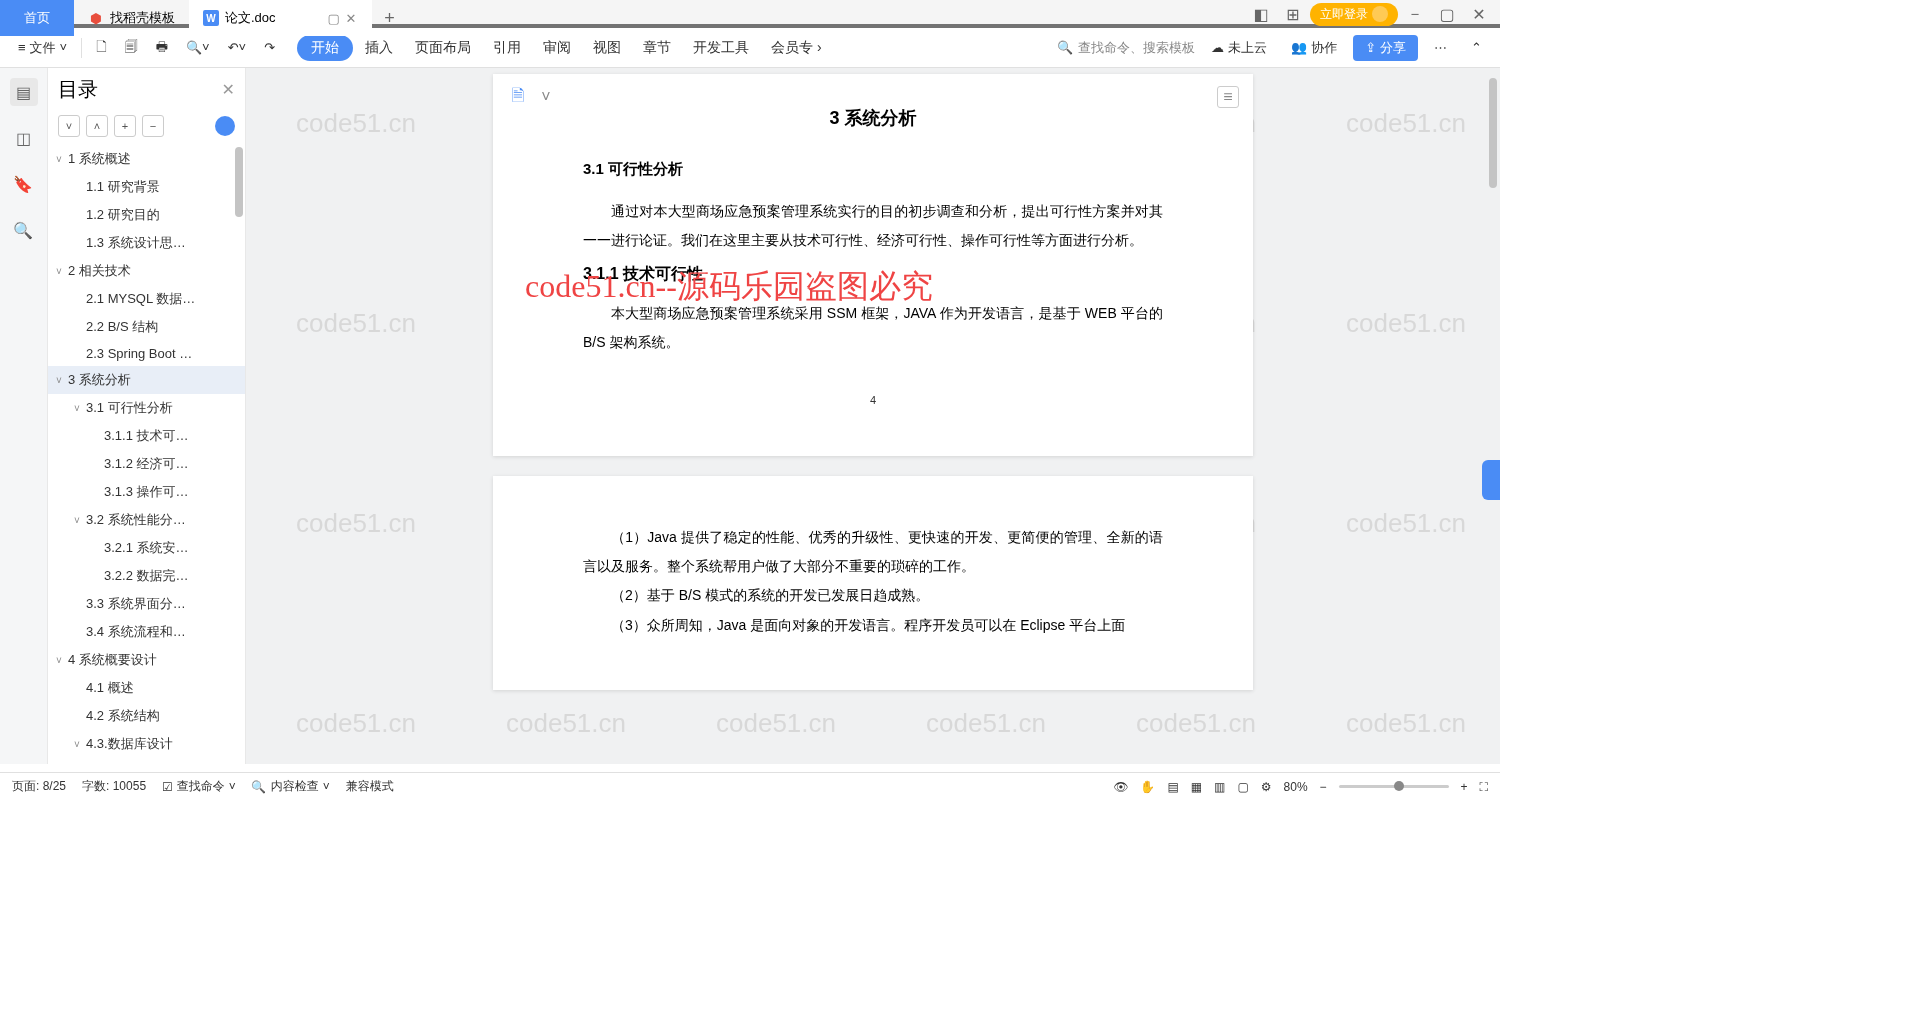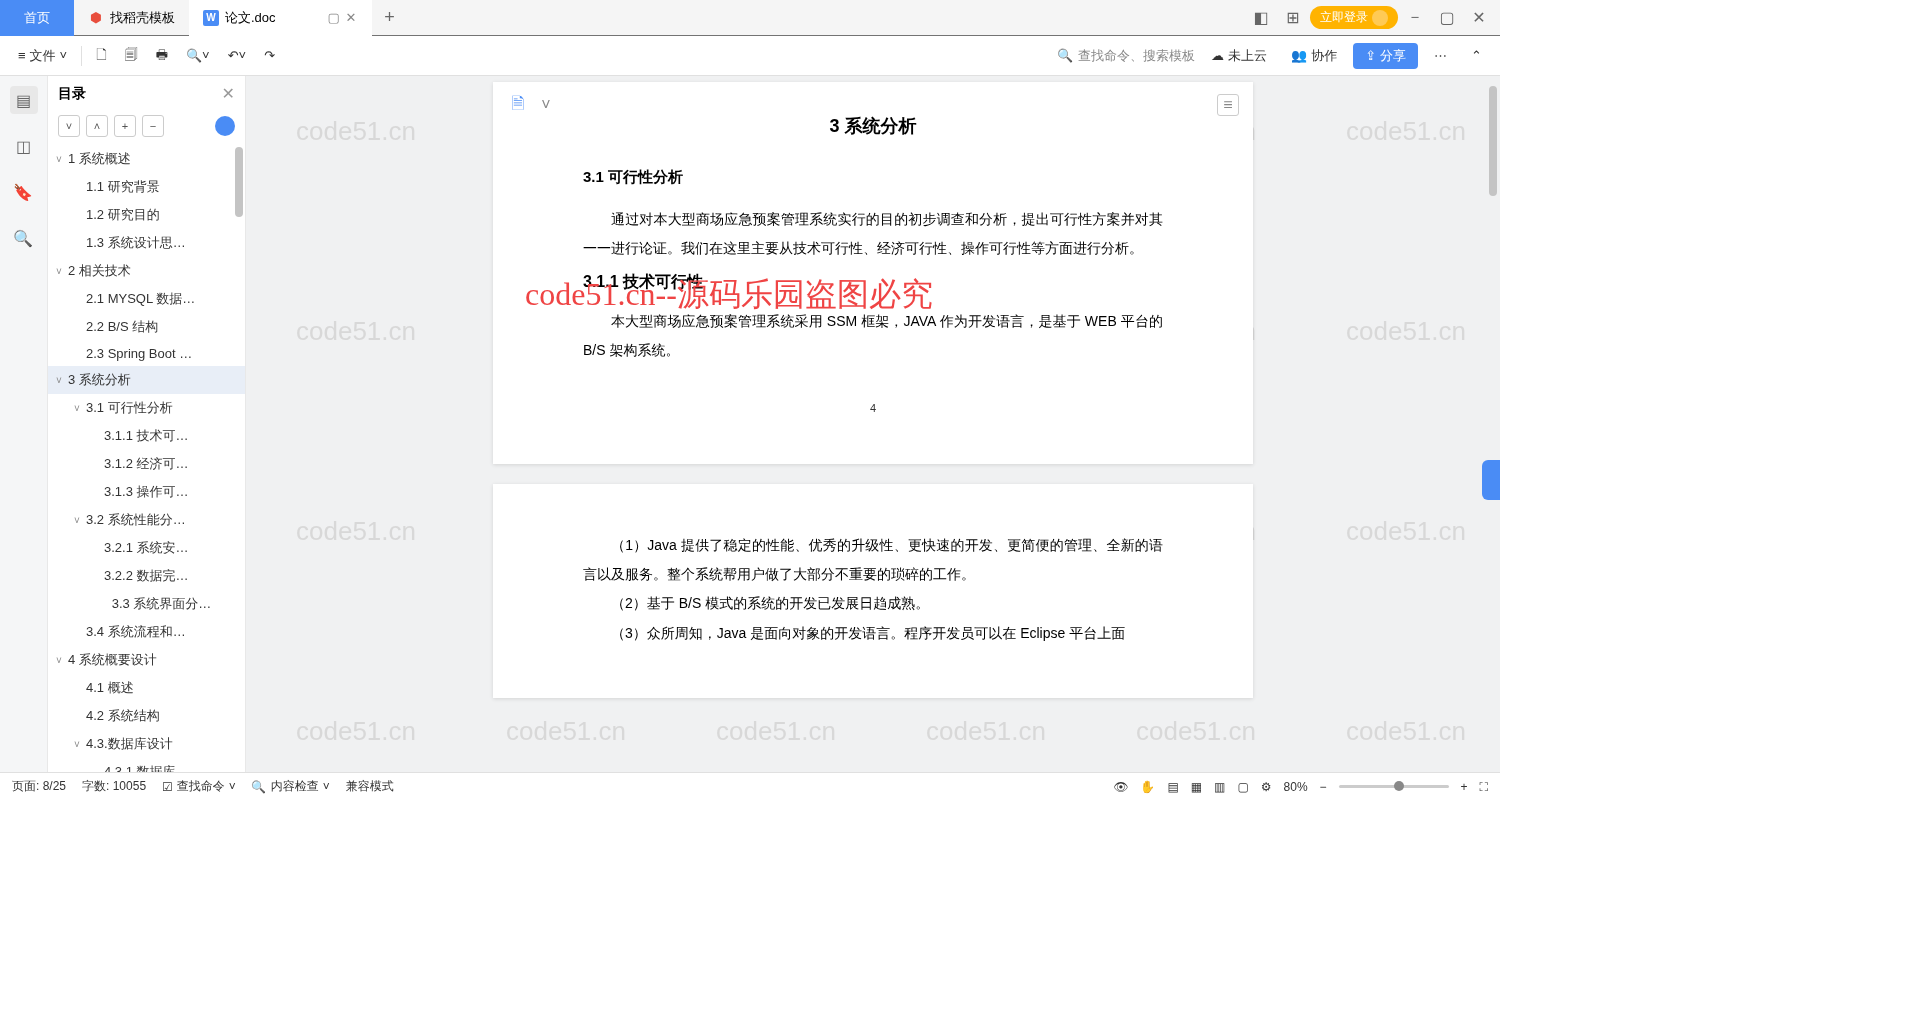--- a/index.html
+++ b/index.html
@@ -1,17 +1,17 @@
 <!DOCTYPE html>
 <html><head>
 <meta charset="utf-8">
 <style>
 * { margin:0; padding:0; box-sizing:border-box; font-family:"Microsoft YaHei","PingFang SC",sans-serif; }
 body { width:1500px; height:800px; background:#fff; overflow:hidden; position:relative; }
-.titlebar { height:36px; background:#f5f5f5; display:flex; align-items:center; border-bottom:1px solid #737373; }
+.titlebar { height:28px; background:#f5f5f5; display:flex; align-items:flex-start; border-bottom:4px solid #737373; }
 .tab { height:36px; display:flex; align-items:center; padding:0 14px; gap:6px; font-size:13px; cursor:pointer; position:relative; }
 .tab.home { background:#4a8cf5; color:#fff; padding:0 24px; }
 .tab.active { background:#fff; }
 .tab-icon { width:16px; height:16px; display:inline-flex; align-items:center; justify-content:center; }
 .tab-close { width:12px; color:#888; }
 .tab-add { width:36px; justify-content:center; color:#666; font-size:18px; }
 .win-controls { margin-left:auto; display:flex; align-items:center; gap:2px; padding-right:6px; }
 .win-btn { width:30px; height:28px; display:flex; align-items:center; justify-content:center; color:#666; cursor:pointer; }
 .login-btn { background:#ffb300; color:#fff; border-radius:14px; padding:3px 10px; font-size:12px; display:flex; align-items:center; gap:4px; }
 .toolbar { height:40px; display:flex; align-items:center; padding:0 10px; gap:2px; border-bottom:1px solid #e0e0e0; }
@@ -22,21 +22,21 @@
 .menu-item.active { background:#4a8cf5; color:#fff; border-radius:14px; padding:4px 14px; }
 .tb-right { margin-left:auto; display:flex; align-items:center; gap:8px; }
 .search-box { display:flex; align-items:center; gap:4px; color:#888; font-size:13px; }
 .share-btn { background:#4a8cf5; color:#fff; border-radius:4px; padding:4px 12px; font-size:13px; display:flex; align-items:center; gap:4px; }
 .main { display:flex; height:calc(100% - 76px - 28px); }
 .leftbar { width:48px; background:#f5f6f7; border-right:1px solid #e8e8e8; display:flex; flex-direction:column; align-items:center; padding-top:10px; gap:18px; }
 .leftbar-btn { width:28px; height:28px; display:flex; align-items:center; justify-content:center; color:#666; cursor:pointer; border-radius:4px; }
 .leftbar-btn.active { background:#e8e8e8; }
 .outline-panel { width:198px; background:#fff; border-right:1px solid #e8e8e8; display:flex; flex-direction:column; }
 .outline-header { display:flex; align-items:center; padding:8px 10px; }
-.outline-title { font-size:14px; font-weight:bold; }
+.outline-title { font-size:20px; font-weight:normal; }
 .outline-close { margin-left:auto; color:#999; cursor:pointer; }
 .outline-tools { display:flex; align-items:center; gap:6px; padding:4px 10px 8px; }
 .ot-btn { width:22px; height:22px; border:1px solid #ccc; border-radius:3px; display:flex; align-items:center; justify-content:center; font-size:11px; color:#555; cursor:pointer; }
 .ot-badge { margin-left:auto; width:20px; height:20px; background:#4a8cf5; border-radius:50%; }
 .outline-list { flex:1; overflow-y:auto; font-size:13px; color:#333; position:relative; }
 .outline-item { padding:5px 8px; cursor:pointer; white-space:nowrap; overflow:hidden; text-overflow:ellipsis; display:flex; align-items:center; }
 .outline-item.selected { background:#e8eef7; }
 .outline-item .chev { width:12px; display:inline-block; color:#888; font-size:10px; }
 .doc-area { flex:1; background:#f0f1f2; overflow-y:auto; position:relative; display:flex; flex-direction:column; align-items:center; padding-top:6px; }
 .page { width:760px; background:#fff; box-shadow:0 1px 4px rgba(0,0,0,.12); margin-bottom:20px; padding:28px 90px 50px; position:relative; font-family:"SimSun","宋体",serif; color:#000; }
@@ -93,20 +93,31 @@
 
 <div class="toolbar">
   <div class="tb-btn">≡ <span>文件</span> ˅</div>
   <div class="tb-sep"></div>
   <div class="tb-btn">🗋</div>
   <div class="tb-btn">🗐</div>
   <div class="tb-btn">🖶</div>
   <div class="tb-btn">🔍˅</div>
   <div class="tb-btn">↶˅</div>
   <div class="tb-btn">↷</div>
+  <div class="menubar">
+    <div class="menu-item active">开始</div>
+    <div class="menu-item">插入</div>
+    <div class="menu-item">页面布局</div>
+    <div class="menu-item">引用</div>
+    <div class="menu-item">审阅</div>
+    <div class="menu-item">视图</div>
+    <div class="menu-item">章节</div>
+    <div class="menu-item">开发工具</div>
+    <div class="menu-item"><span>会员专</span> ›</div>
+  </div>
   <div class="tb-right">
     <div class="search-box">🔍 <span>查找命令、搜索模板</span></div>
     <div class="tb-btn">☁ <span>未上云</span></div>
     <div class="tb-btn">👥 <span>协作</span></div>
     <div class="share-btn">⇪ <span>分享</span></div>
     <div class="tb-btn">⋯</div>
     <div class="tb-btn">⌃</div>
   </div>
 </div>
 
@@ -191,21 +202,21 @@
           <span>3.2 系统性能分…</span>
         </div>
         <div class="outline-item" style="padding-left: 44px;">
           <span class="chev"></span>
           <span>3.2.1  系统安…</span>
         </div>
         <div class="outline-item" style="padding-left: 44px;">
           <span class="chev"></span>
           <span>3.2.2 数据完…</span>
         </div>
-        <div class="outline-item" style="padding-left: 26px; justify-content: center;">
+        <div class="outline-item" style="padding-left: 26px;">
           <span class="chev"></span>
           <span>3.3 系统界面分…</span>
         </div>
         <div class="outline-item" style="padding-left: 26px;">
           <span class="chev"></span>
           <span>3.4 系统流程和…</span>
         </div>
         <div class="outline-item" style="padding-left: 8px;">
           <span class="chev">˅</span>
           <span>4 系统概要设计</span>

